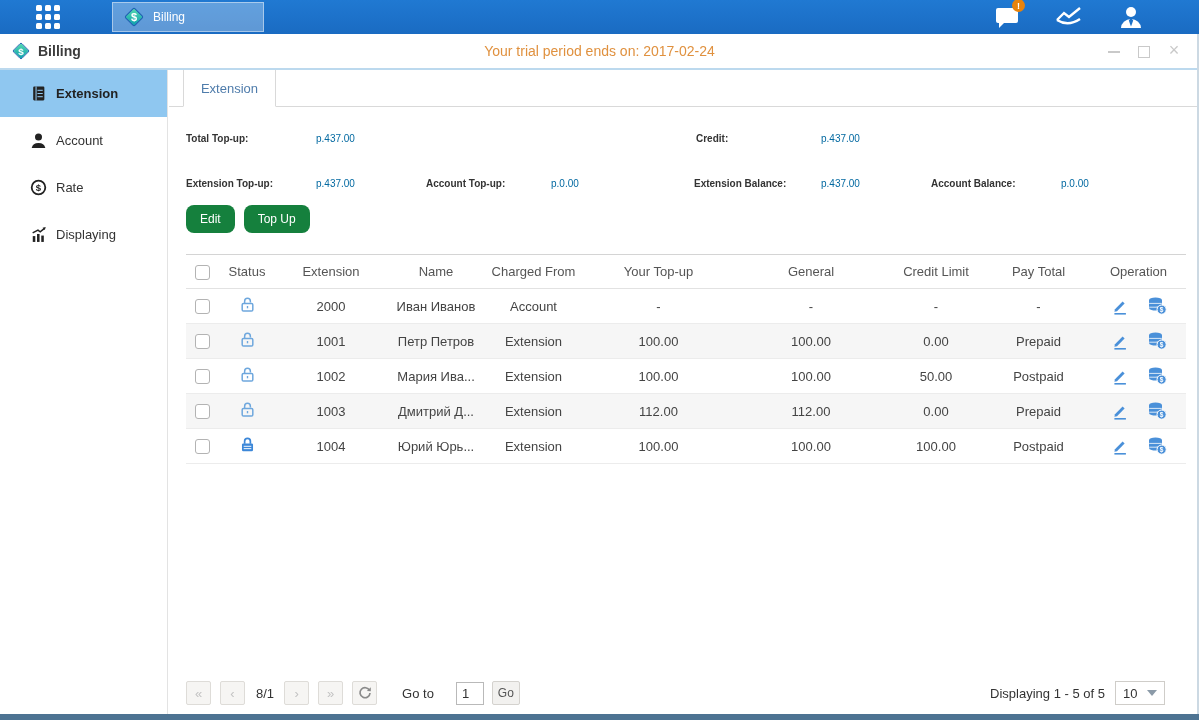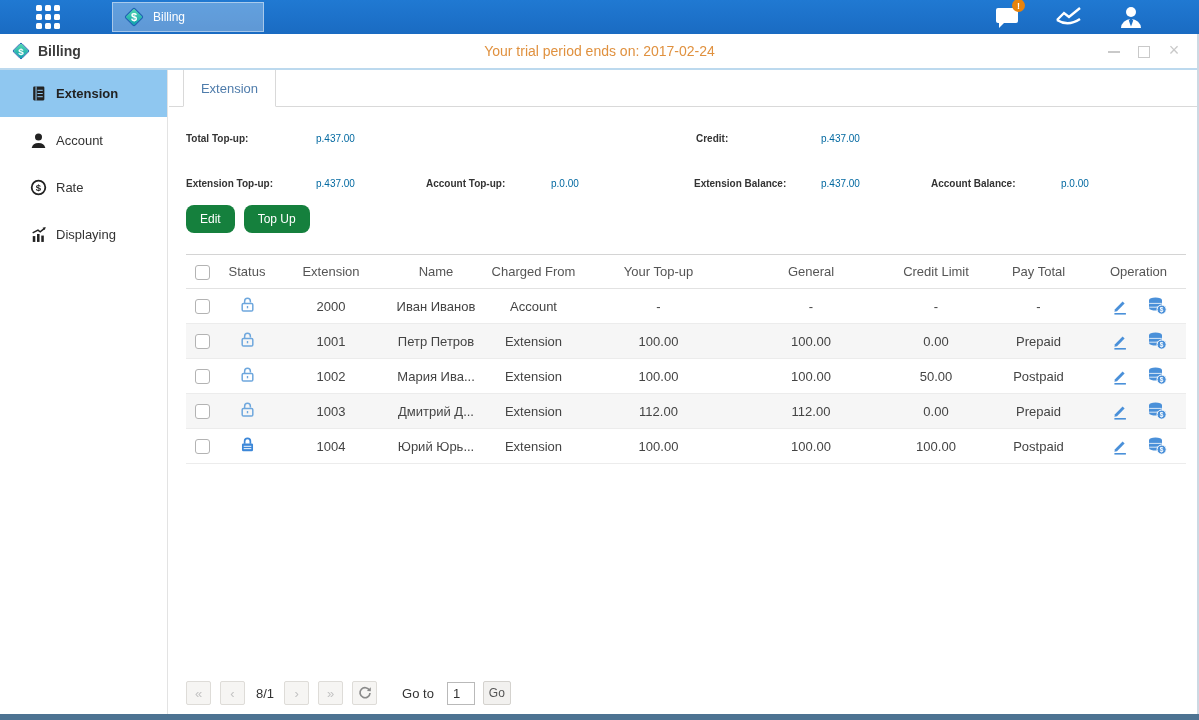--- a/index.html
+++ b/index.html
@@ -98,21 +98,21 @@
   .op-icons { display:flex; justify-content:center; gap:18px; align-items:center; }
   .op-icons span { cursor:pointer; display:inline-flex; }
 
   
   .footer { position:absolute; left:17px; right:34px; bottom:8px; height:26px;
     display:flex; align-items:center; font-size:13px; color:#333; }
   .pg-btn { width:25px; height:24px; background:#f6f5f3; border:1px solid #dedcd8;
     border-radius:2px; color:#c3c3c3; font-size:13px; display:flex; align-items:center;
     justify-content:center; cursor:pointer; margin-right:9px; }
   .pg-label { margin:0 10px 0 2px; }
-  .goto-label { margin:0 13px 0 16px; }
+  .goto-label { margin:0 22px 0 16px; }
   .goto-input { width:28px; height:23px; border:1px solid #b9b9b9; font-size:13px;
     font-family:inherit; text-align:left; padding-left:5px; color:#333; }
   .go-btn { margin-left:8px; width:28px; height:24px; background:#f2f1ef;
     border:1px solid #d4d2ce; border-radius:2px; font-size:12px; color:#555;
     font-family:inherit; cursor:pointer; }
   .footer-right { margin-left:auto; display:flex; align-items:center; gap:10px; }
   .page-size { width:50px; height:24px; border:1px solid #cfcdc9; background:#fff;
     display:flex; align-items:center; padding:0 7px; cursor:pointer; font-size:13px; }
   .caret { margin-left:auto; width:0; height:0; border-left:5px solid transparent;
     border-right:5px solid transparent; border-top:6px solid #8b9aa8; }
@@ -500,17 +500,24 @@
     <span class="pg-btn">»</span>
     <span class="pg-btn">
       <svg width="14" height="14" viewBox="0 0 14 14" fill="none">
         <path d="M11.5 4.5 A5 5 0 1 0 12 7" stroke="#8a8a8a" stroke-width="1.7"></path>
         <path d="M12.8 1.2 L12.8 5.2 L8.8 5 Z" fill="#8a8a8a"></path>
       </svg>
     </span>
     <span class="goto-label">Go to</span>
     <input class="goto-input" value="1" style="">
     <button class="go-btn">Go</button>
+    <span class="footer-right">
+      <span>Displaying 1 - 5 of 5</span>
+      <span class="page-size">
+        <span>10</span>
+        <span class="caret"></span>
+      </span>
+    </span>
   </div>
 </div>
 
 <div class="right-edge"></div>
 <div class="bottom-strip"></div>
 
 </body></html>

